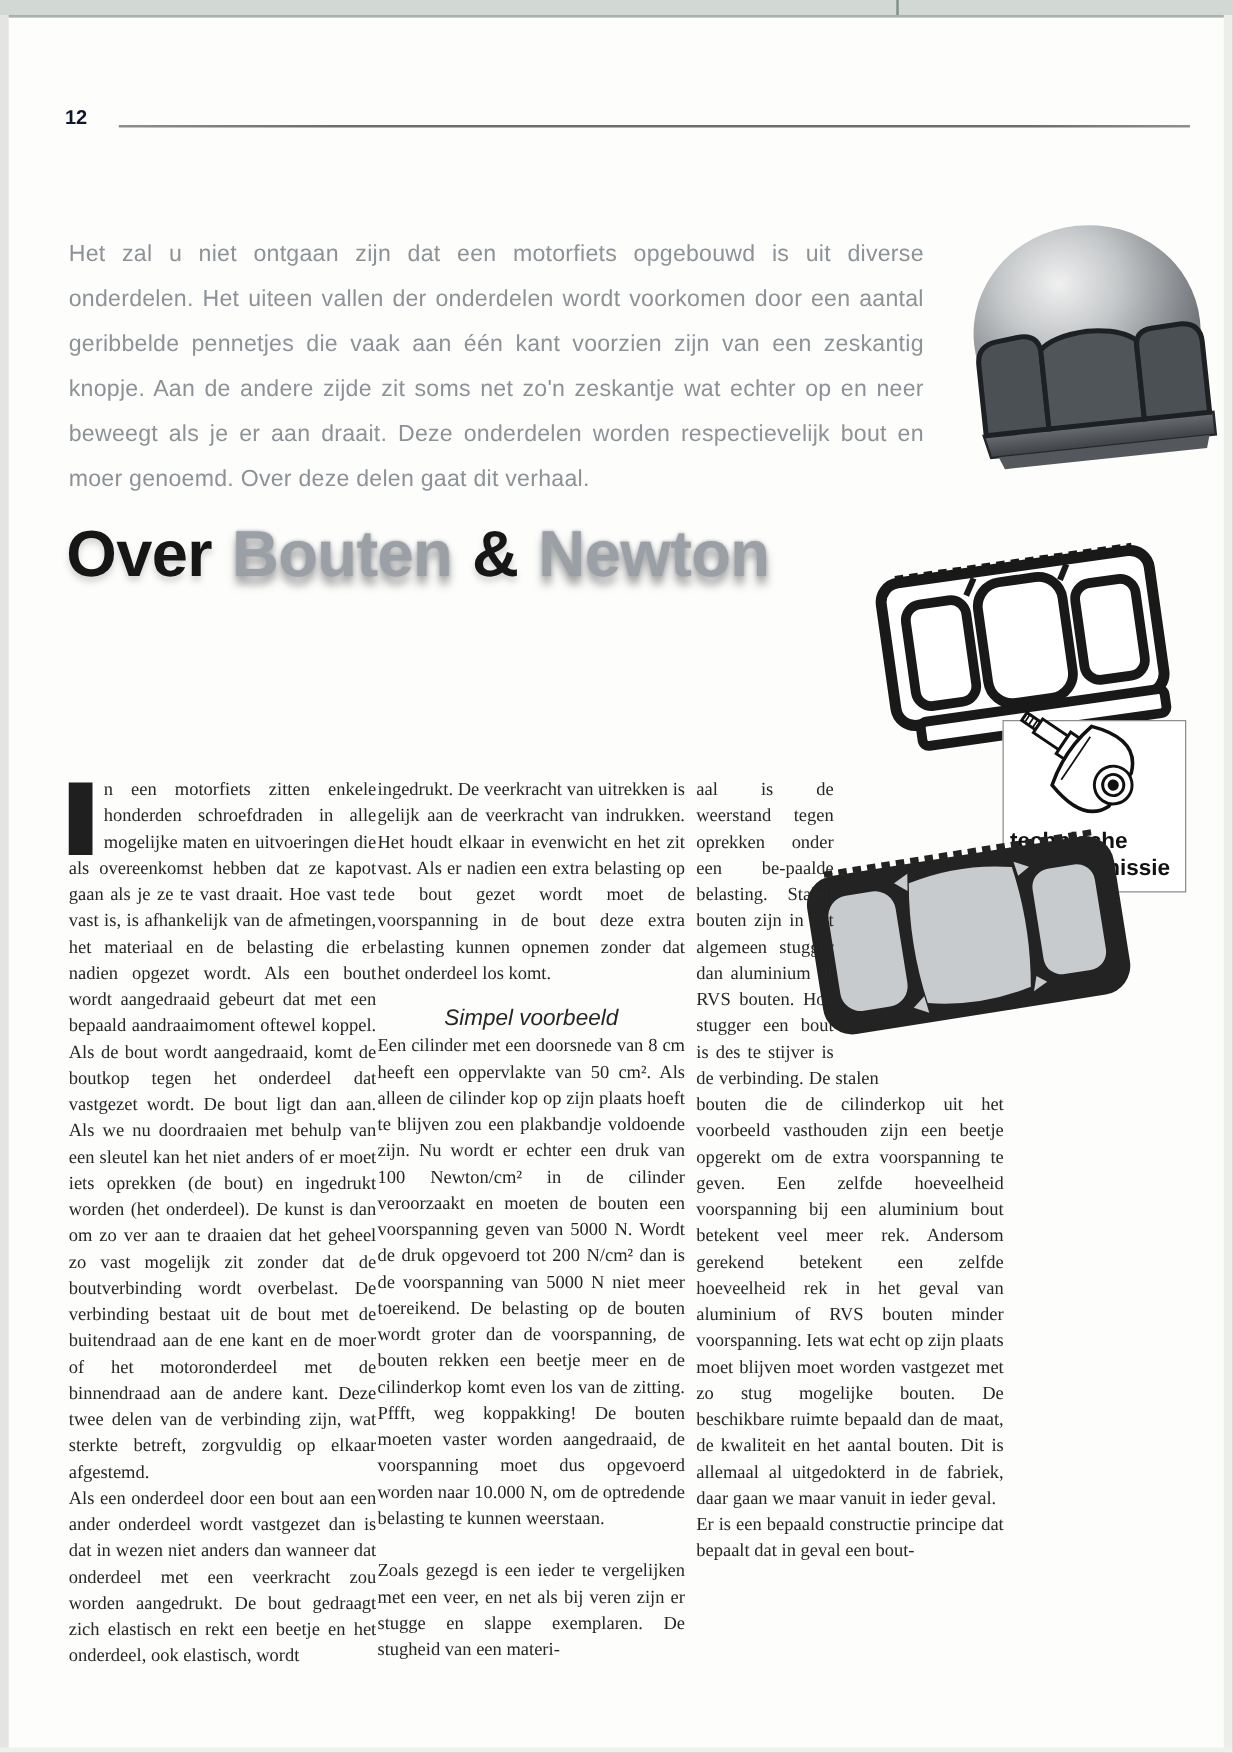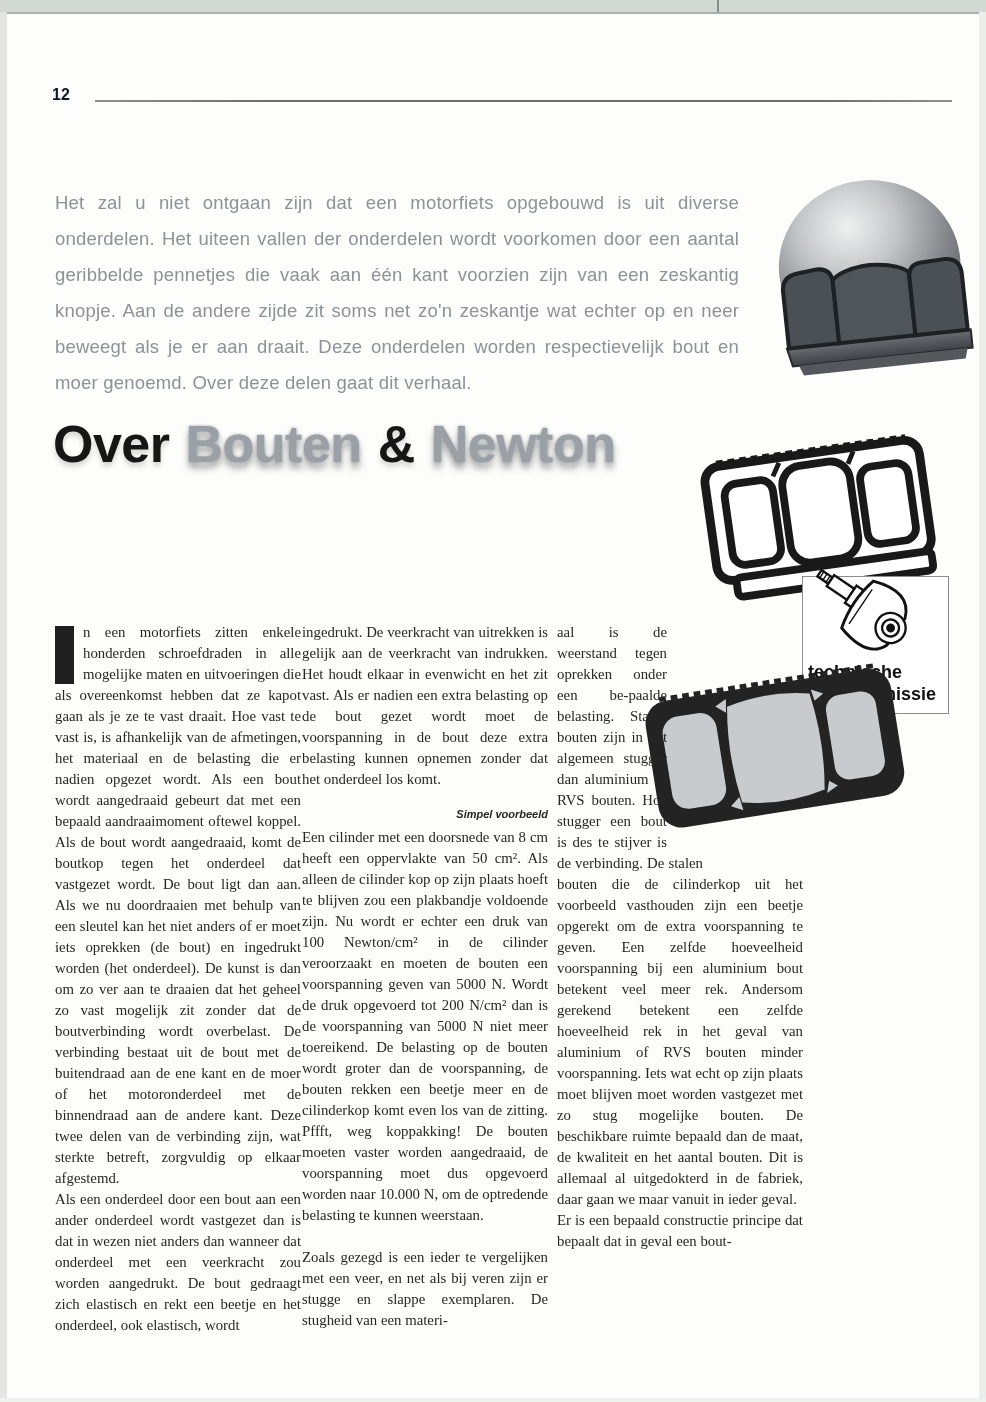--- a/index.html
+++ b/index.html
@@ -42,22 +42,22 @@
   .col{position:absolute;top:590px;width:246px;font-size:14.8px;line-height:21px;text-align:justify;margin-top:32px;}
   .col p{margin:0;}
   .col-1{left:55px;}
   .col-2{left:302px;}
   .col-3{left:557px;}
   .dropcap{
     float:left;width:19px;height:58px;background:#1f1f1f;color:#1f1f1f;
     overflow:hidden;margin:4px 9px 0 0;font-family:"Liberation Sans",sans-serif;font-weight:bold;
   }
   .subhead{
-    font-family:"Liberation Sans",sans-serif;font-weight:bold;font-style:italic;
-    font-size:11px;margin:14px 0 2px 0 !important;text-align:right;
+    font-family:"Liberation Sans",sans-serif;font-weight:normal;font-style:italic;
+    font-size:18px;margin:14px 0 2px 0 !important;text-align:center;
   }
   .gap-before{margin-top:21px !important;}
   .nut-spacer-a{float:right;width:136px;height:231px;}
   .nut-spacer-b{float:right;clear:right;width:100px;height:21px;}
 
   
   .illus{position:absolute;}
   .dome-nut{left:768px;top:168px;width:205px;height:212px;transform:rotate(-6deg);}
   .outline-nut{left:703px;top:438px;width:234px;height:158px;transform:rotate(-8deg);}
   .gray-nut{left:645px;top:673px;width:262px;height:152px;transform:rotate(-9deg);}

